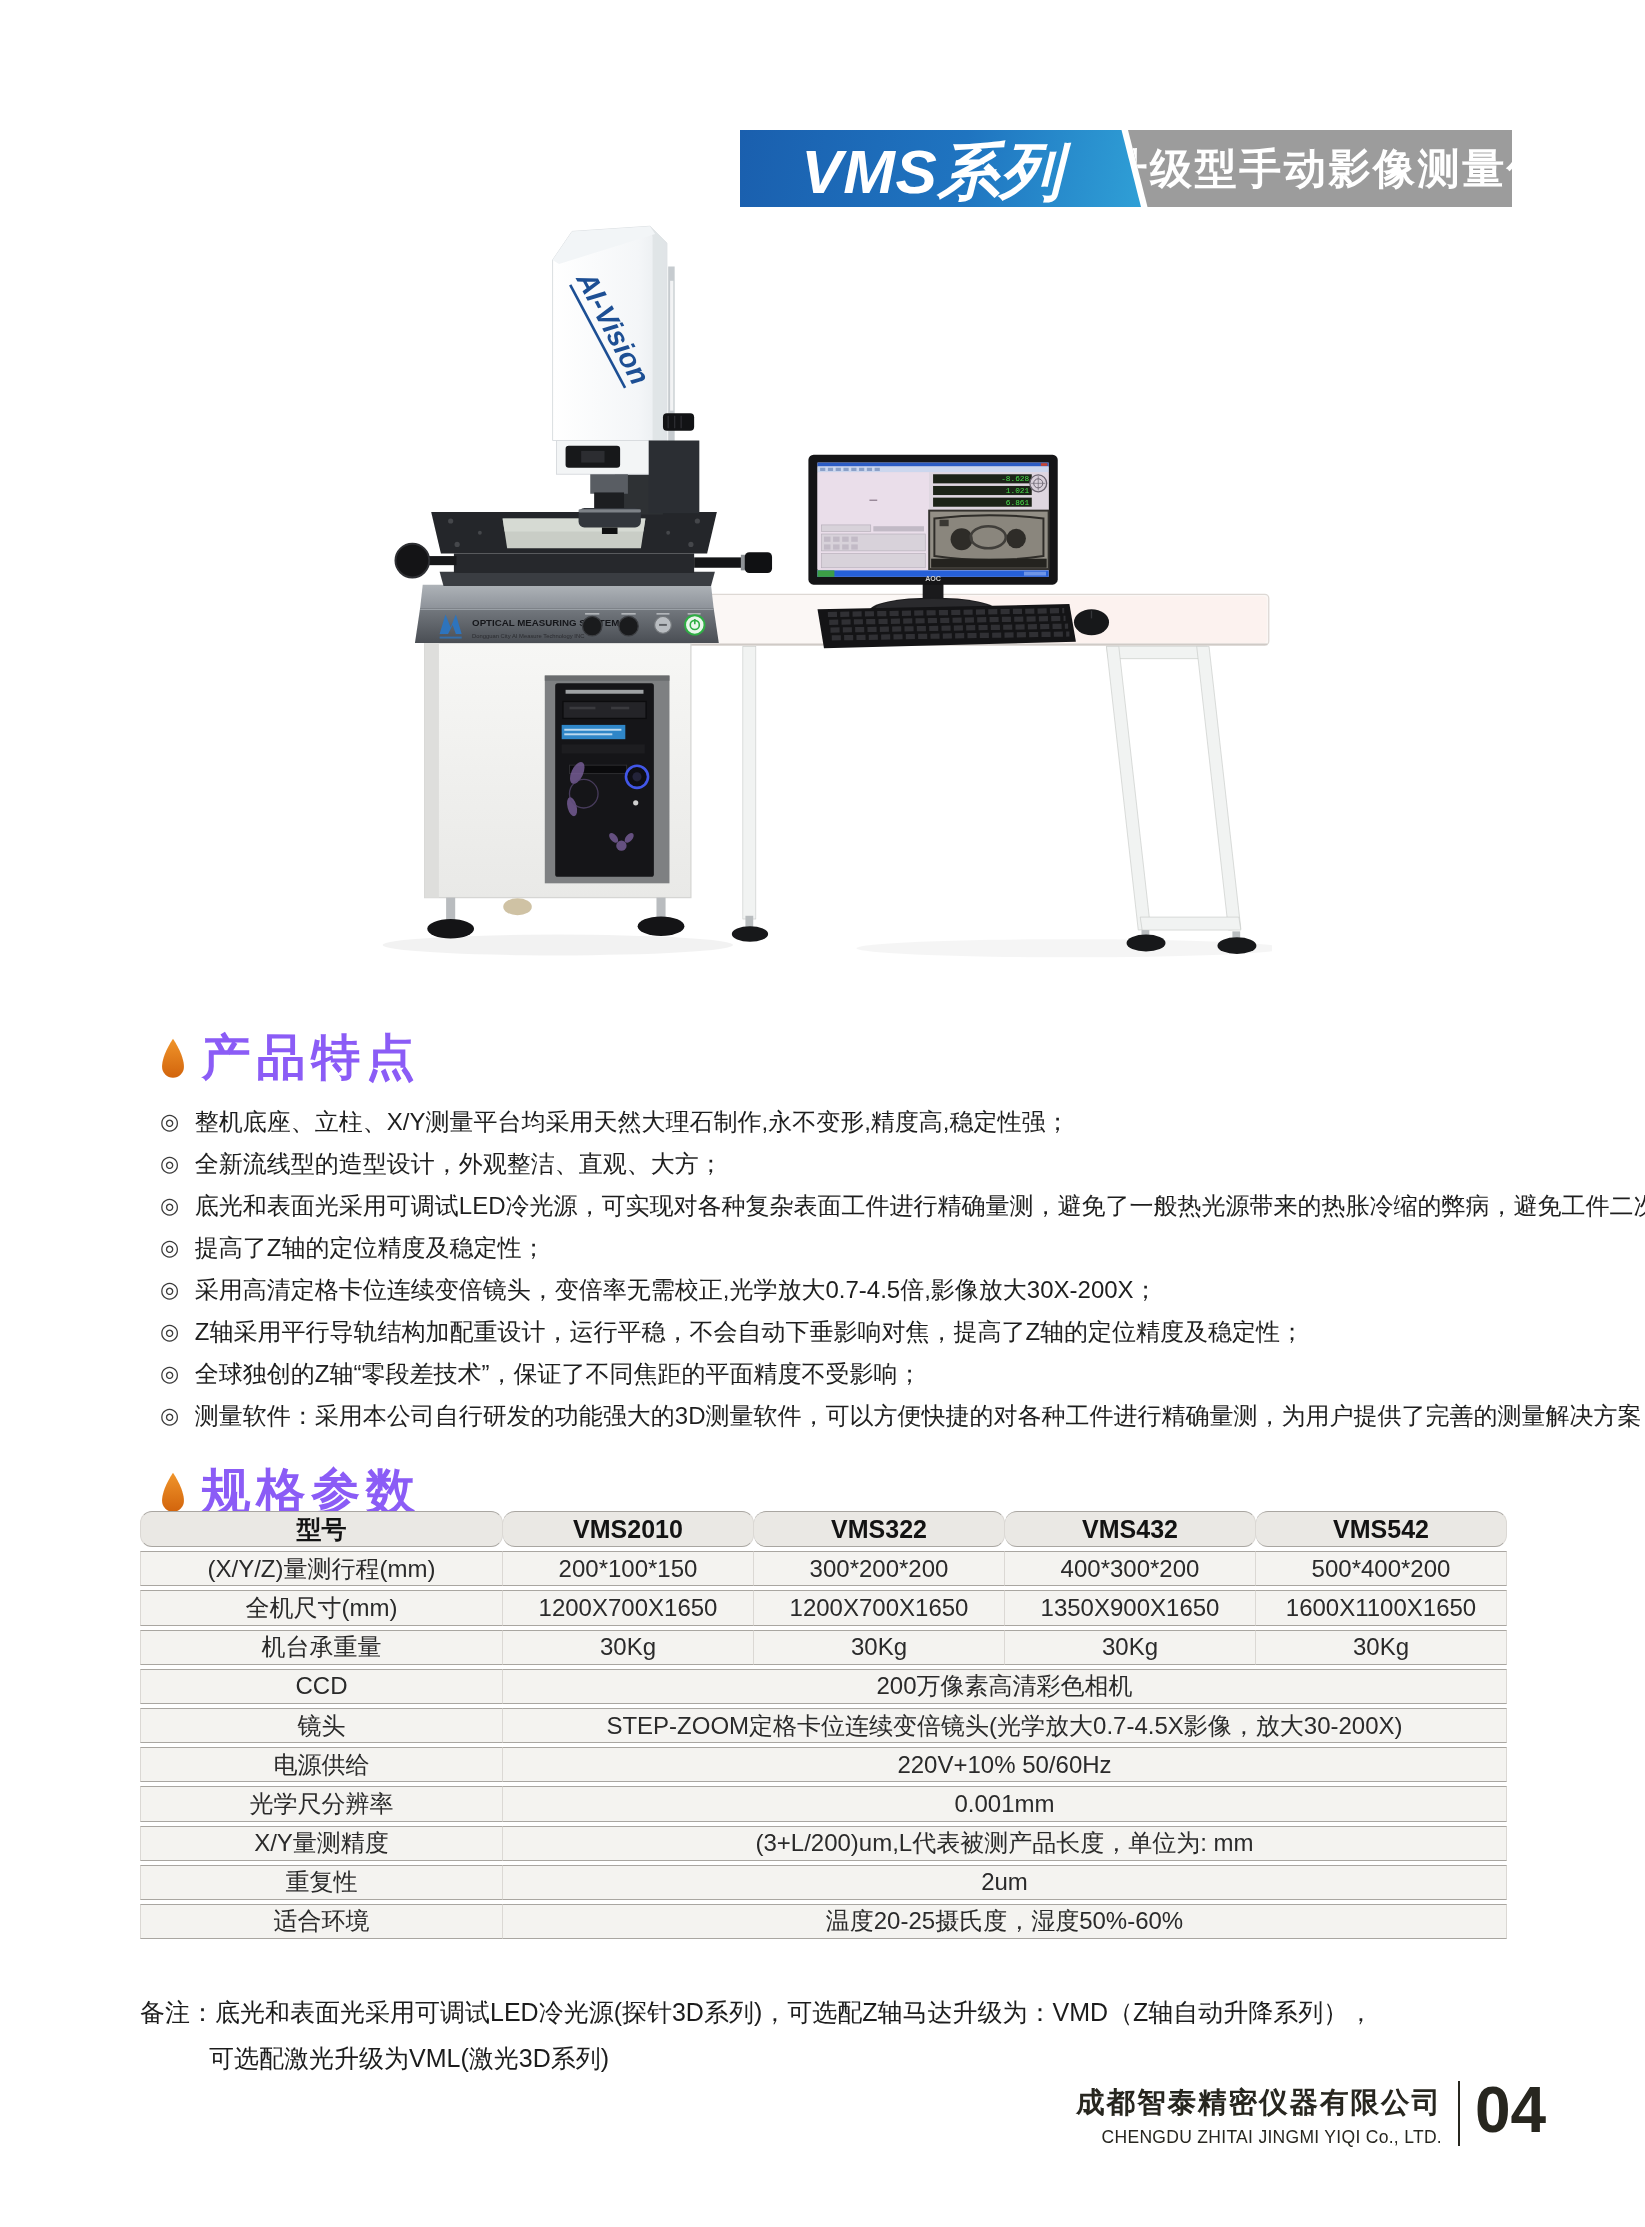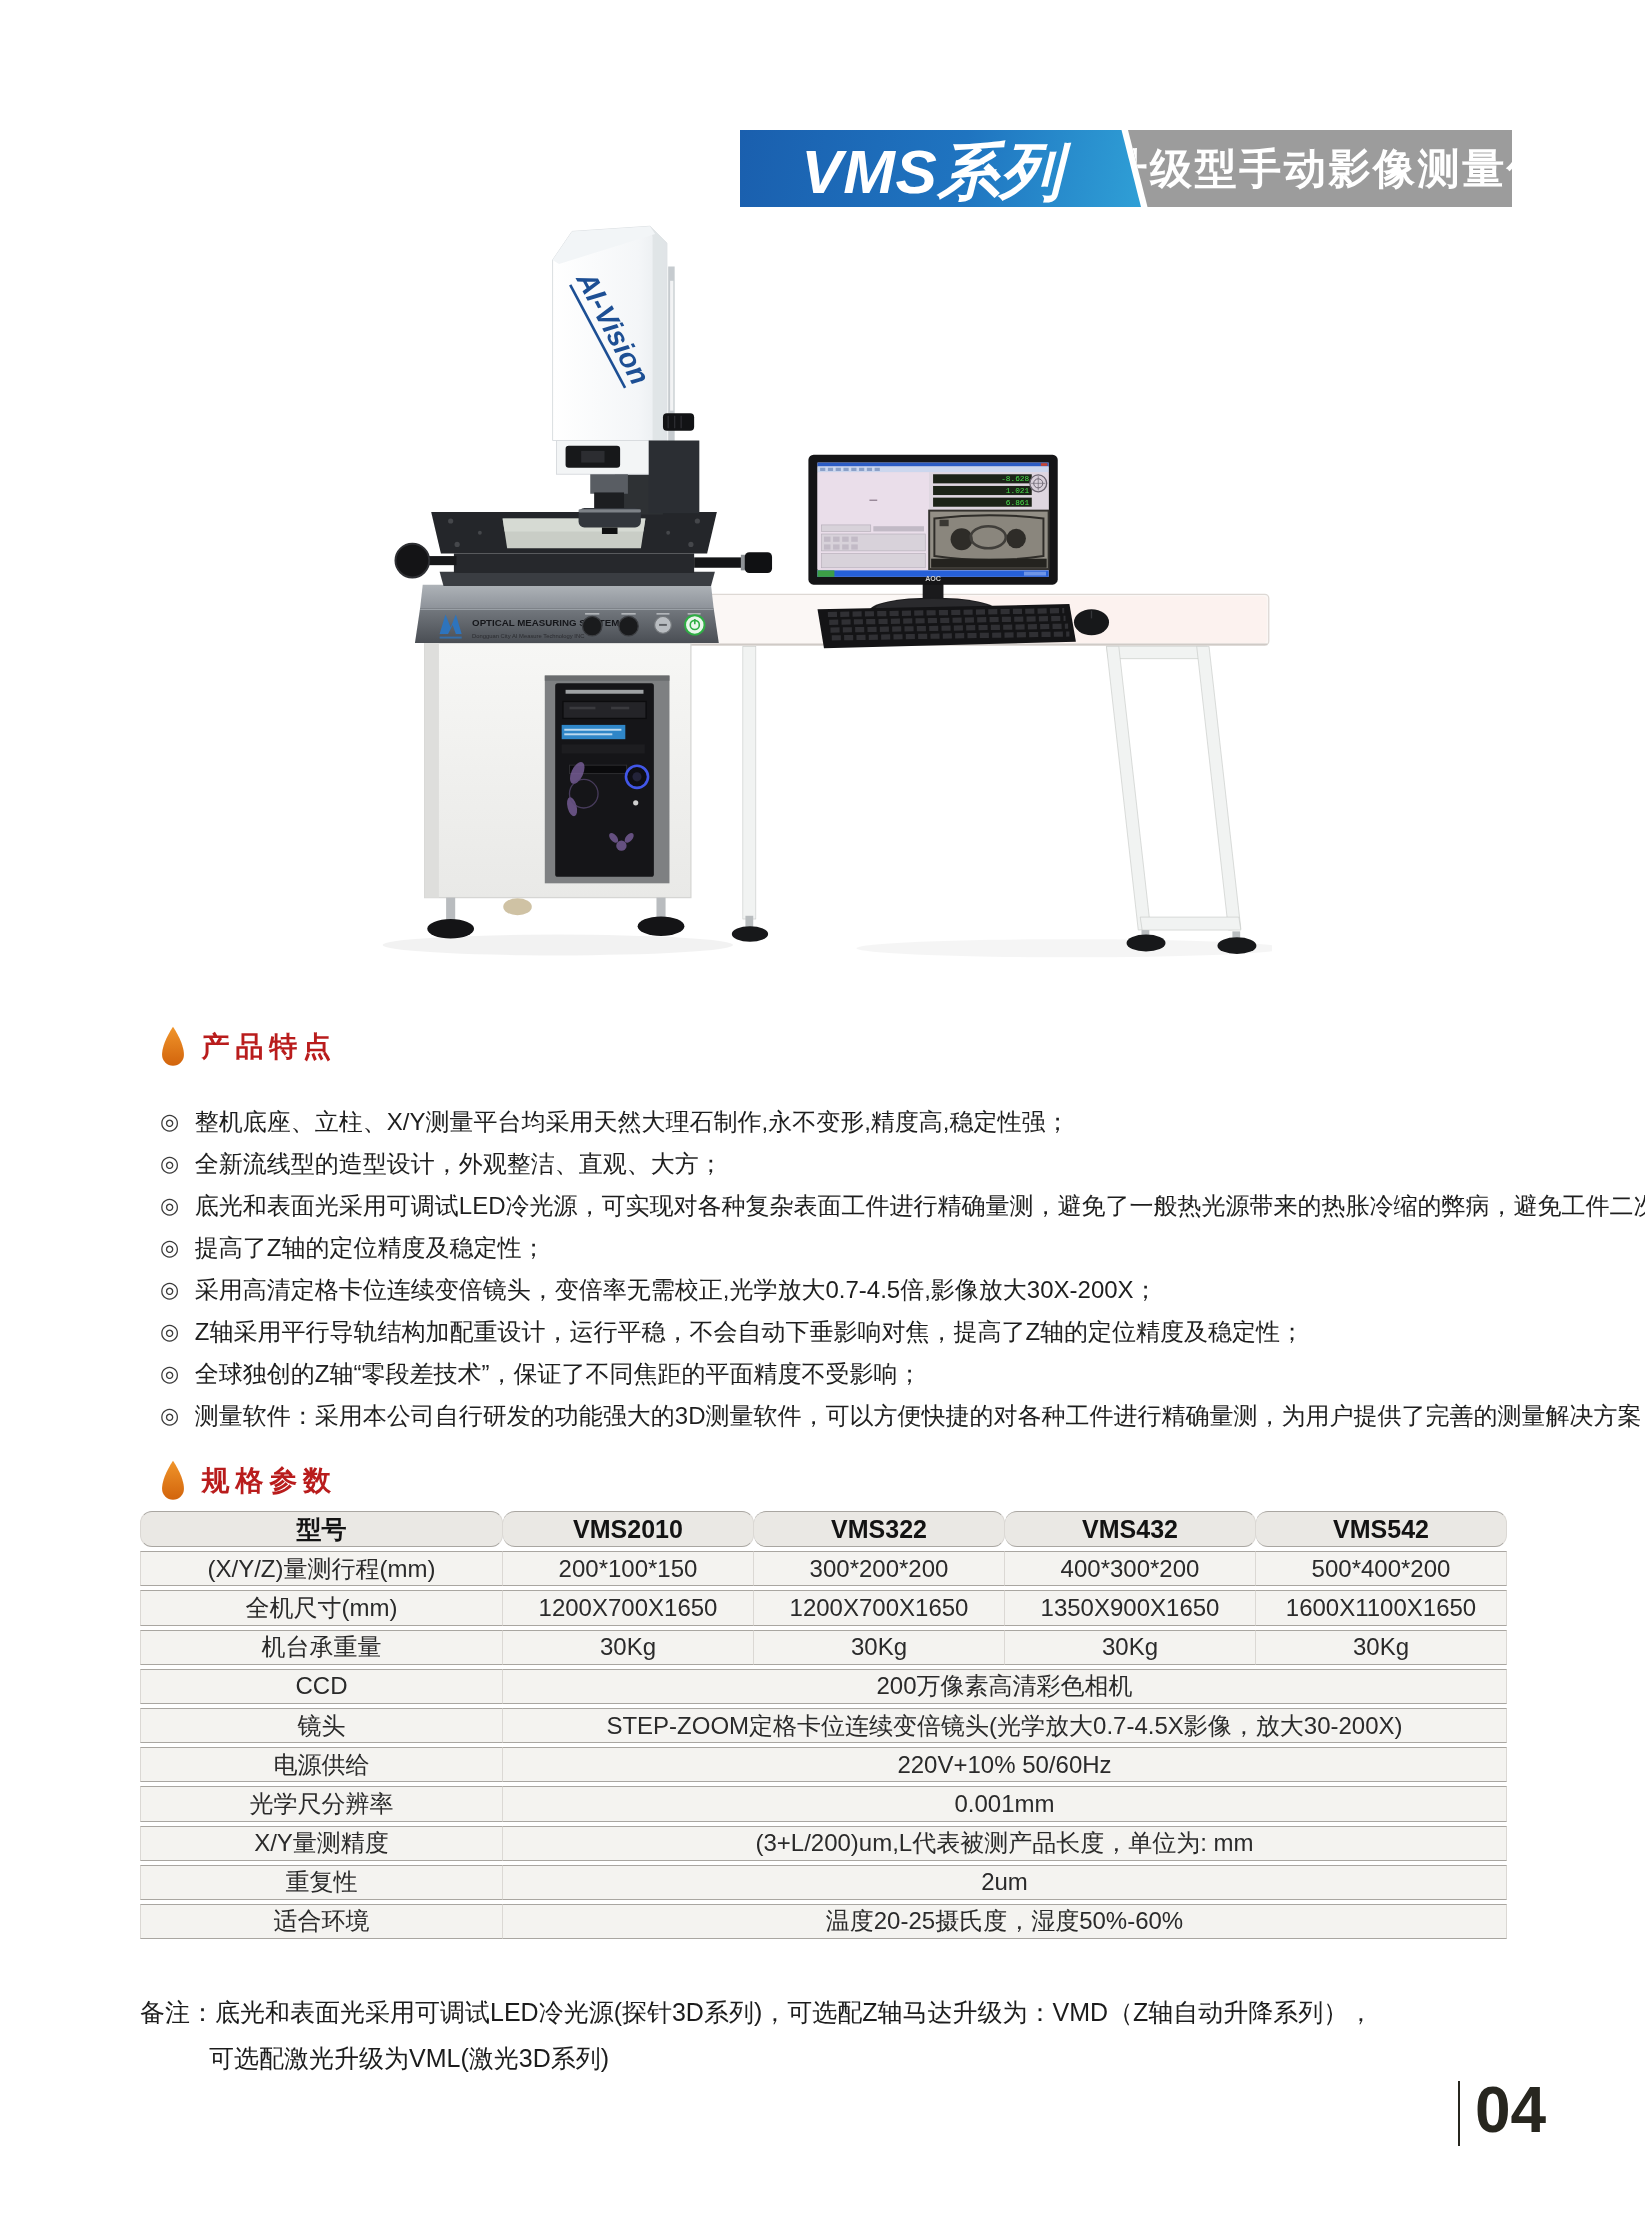--- a/index.html
+++ b/index.html
@@ -25,21 +25,21 @@
     display:flex; align-items:center; justify-content:center;
   }
   .banner-gray span {
     color:#fff; font-size:42px; font-weight:bold; letter-spacing:2.6px;
     padding-left:17px; white-space:nowrap;
   }
   
   .sec-head { position:absolute; display:flex; align-items:center; }
   .sec-head .droplet { width:26px; height:43px; margin-right:15.6px; }
   .sec-head .sec-title {
-    color:#b91c1c; font-size:28px; font-weight:bold; letter-spacing:5.8px; white-space:nowrap;
+    color:#8b5cf6; font-size:49px; font-weight:bold; letter-spacing:5.8px; white-space:nowrap;
   }
   
   .features { position:absolute; left:160px; top:1101px; width:1473px; list-style:none; margin:0; padding:0; }
   .features li { line-height:41px; font-size:24px; color:#1e1e1e; white-space:nowrap; }
   .features .fbullet { font-size:22px; color:#3c3c3c; margin-right:15.6px; position:relative; top:-1.3px; }
   
   table.spec {
     position:absolute; left:140px; top:1507px; width:1367px;
     border-collapse:separate; border-spacing:0 4.5px; table-layout:fixed;
     font-size:24px; color:#2a2a2a;
@@ -431,17 +431,21 @@
   </tbody>
     </table>
 
   <div class="note-line" style="left:140px; top:1996px;">
     <span>备注：</span><span>底光和表面光采用可调试LED冷光源(探针3D系列)，可选配Z轴马达升级为：VMD（Z轴自动升降系列），</span>
   </div>
   <div class="note-line" style="left:209px; top:2042px;">
     <span>可选配激光升级为VML(激光3D系列)</span>
   </div>
 
+  <div class="footer-co">
+    <div class="cn">成都智泰精密仪器有限公司</div>
+    <div class="en">CHENGDU ZHITAI JINGMI YIQI Co., LTD.</div>
+  </div>
   <div class="footer-divider"></div>
   <div class="footer-page">04</div>
 
 </div>
 
 
 </body></html>

